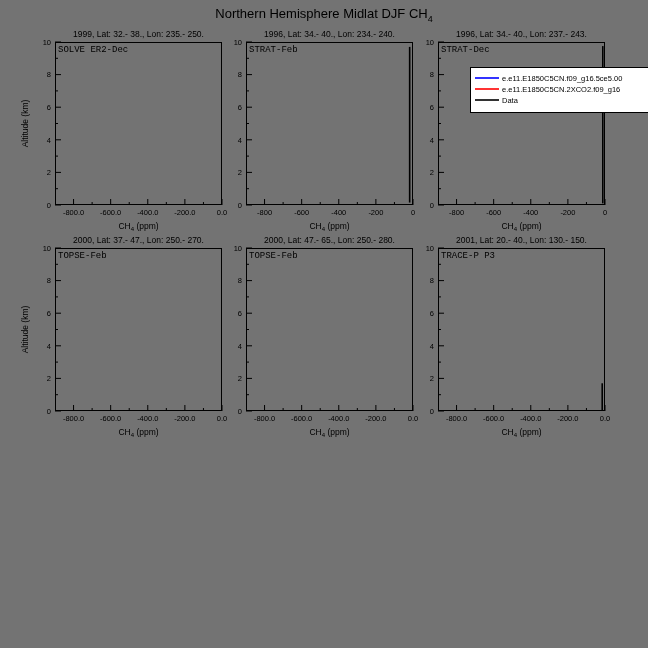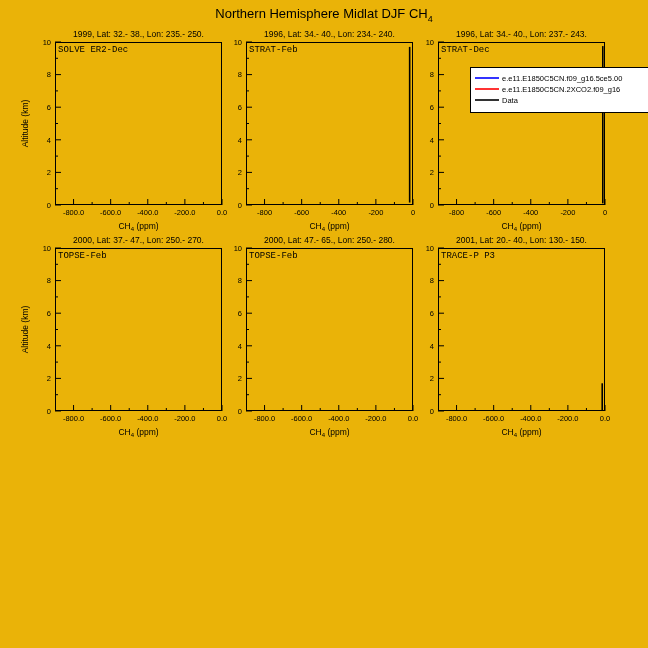--- a/index.html
+++ b/index.html
@@ -1,16 +1,16 @@
 <!DOCTYPE html>
 <html><head>
 <meta charset="utf-8">
 <style>
   html,body{margin:0;padding:0;background:#ffffff;}
-  .page{position:relative;width:648px;height:648px;background:#eab308;overflow:hidden;
+  .page{position:relative;width:648px;height:648px;background:#737373;overflow:hidden;
         font-family:"Liberation Sans",sans-serif;color:#000;}
   .fig-title{position:absolute;top:6px;left:0;width:100%;text-align:center;font-size:13px;}
   .fig-title sub{font-size:9px;}
   .panel-svg{position:absolute;}
   #legend-box{position:absolute;left:470px;top:67px;}
   svg text{fill:#000;}
 </style>
 </head>
 <body>
 

